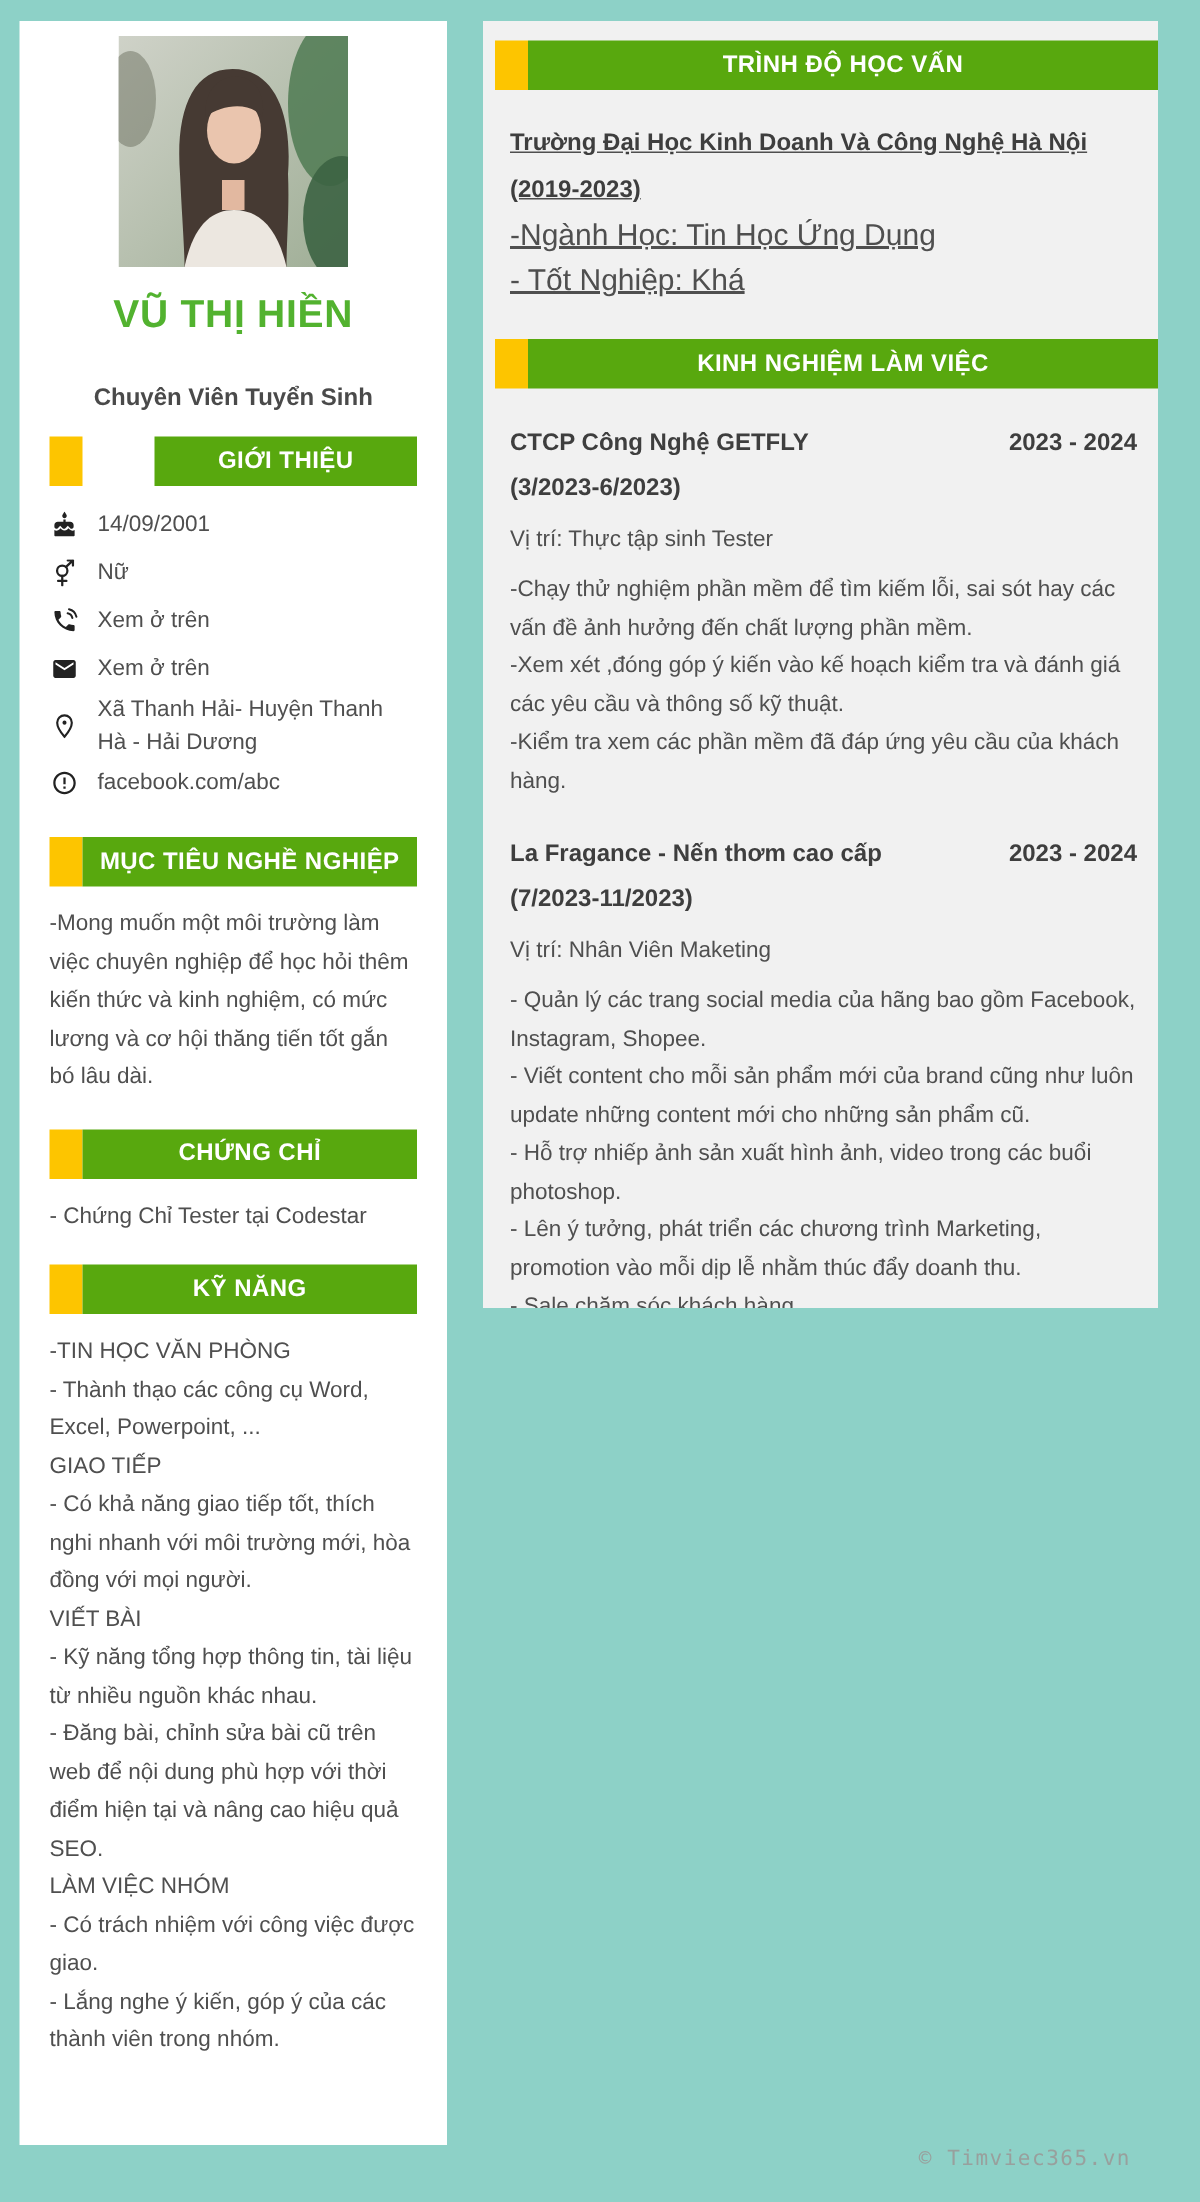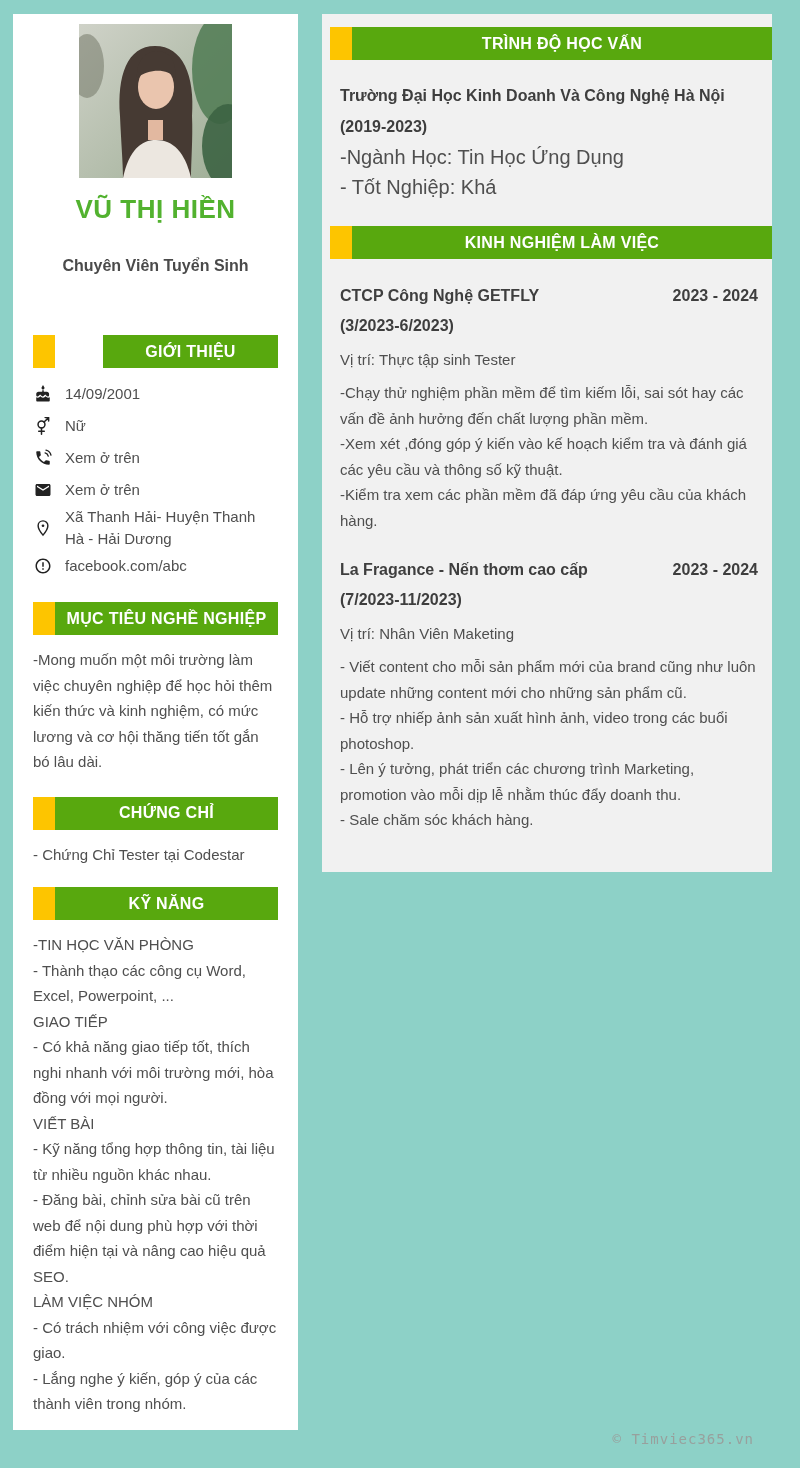--- a/index.html
+++ b/index.html
@@ -26,34 +26,34 @@
   .subtitle{
     margin-top:32px;text-align:center;font-size:16px;font-weight:bold;color:#4a4a4a;
   }
   .sec-head{display:flex;height:33px;}
   .sec-head .accent{flex:none;width:22px;background:#fdc500;}
   .sec-head .label{
     flex:1;background:#58a80e;color:#ffffff;font-weight:bold;font-size:16px;
     display:flex;align-items:center;justify-content:center;letter-spacing:.3px;
   }
   
-  .lc-about{margin-top:60px;gap:48px;}
+  .lc-about{margin-top:16px;gap:48px;}
   .contacts{margin-top:10px;}
   .contact-row{display:flex;align-items:center;gap:13px;min-height:32px;font-size:15px;line-height:22px;}
   .contact-row .cicon{flex:none;width:19px;height:19px;display:flex;align-items:center;justify-content:center;}
   .cicon svg{width:18px;height:18px;}
   .lc-objective{margin-top:20px;}
   .body-text{margin-top:12px;font-size:15px;line-height:25.5px;color:#4f4f4f;}
   .lc-cert{margin-top:22px;}
   .lc-skills{margin-top:20px;}
   .skill-lines{margin-top:12px;}
   .skill-lines div{font-size:15px;line-height:25.5px;}
   
   .rc-body{padding:0 14px 0 10px;}
-  .edu{margin-top:20px;}
+  .edu{margin-top:20px;text-decoration:underline;}
   .edu-school{font-weight:bold;color:#3e3e3e;font-size:16px;line-height:31px;}
   .edu-line{font-size:20px;line-height:30px;}
   .exp-head{margin-top:24px;}
   .job{margin-top:22px;}
   .job-top{display:flex;justify-content:space-between;align-items:baseline;
     font-weight:bold;color:#3e3e3e;font-size:16px;line-height:30px;}
   .job-duration{font-weight:bold;color:#3e3e3e;font-size:16px;line-height:30px;}
   .job-position{margin-top:6px;font-size:15px;line-height:26px;}
   .job-bullets{margin-top:7px;}
   .job-bullets div{font-size:15px;line-height:25.5px;}
@@ -218,20 +218,21 @@
     </div>
 
     <div class="job">
       <div class="job-top">
         <span>La Fragance - Nến thơm cao cấp</span>
         <span>2023 - 2024</span>
       </div>
       <div class="job-duration">(7/2023-11/2023)</div>
       <div class="job-position">Vị trí: Nhân Viên Maketing</div>
       <div class="job-bullets">
+        <div>- Quản lý các trang social media của hãng bao gồm Facebook, Instagram, Shopee.</div>
         <div>- Viết content cho mỗi sản phẩm mới của brand cũng như luôn update những content mới cho những sản phẩm cũ.</div>
         <div>- Hỗ trợ nhiếp ảnh sản xuất hình ảnh, video trong các buổi photoshop.</div>
         <div>- Lên ý tưởng, phát triển các chương trình Marketing, promotion vào mỗi dịp lễ nhằm thúc đẩy doanh thu.</div>
         <div>- Sale chăm sóc khách hàng.</div>
       </div>
     </div>
   </div>
 </div>
 
 <div class="watermark">© Timviec365.vn</div>

